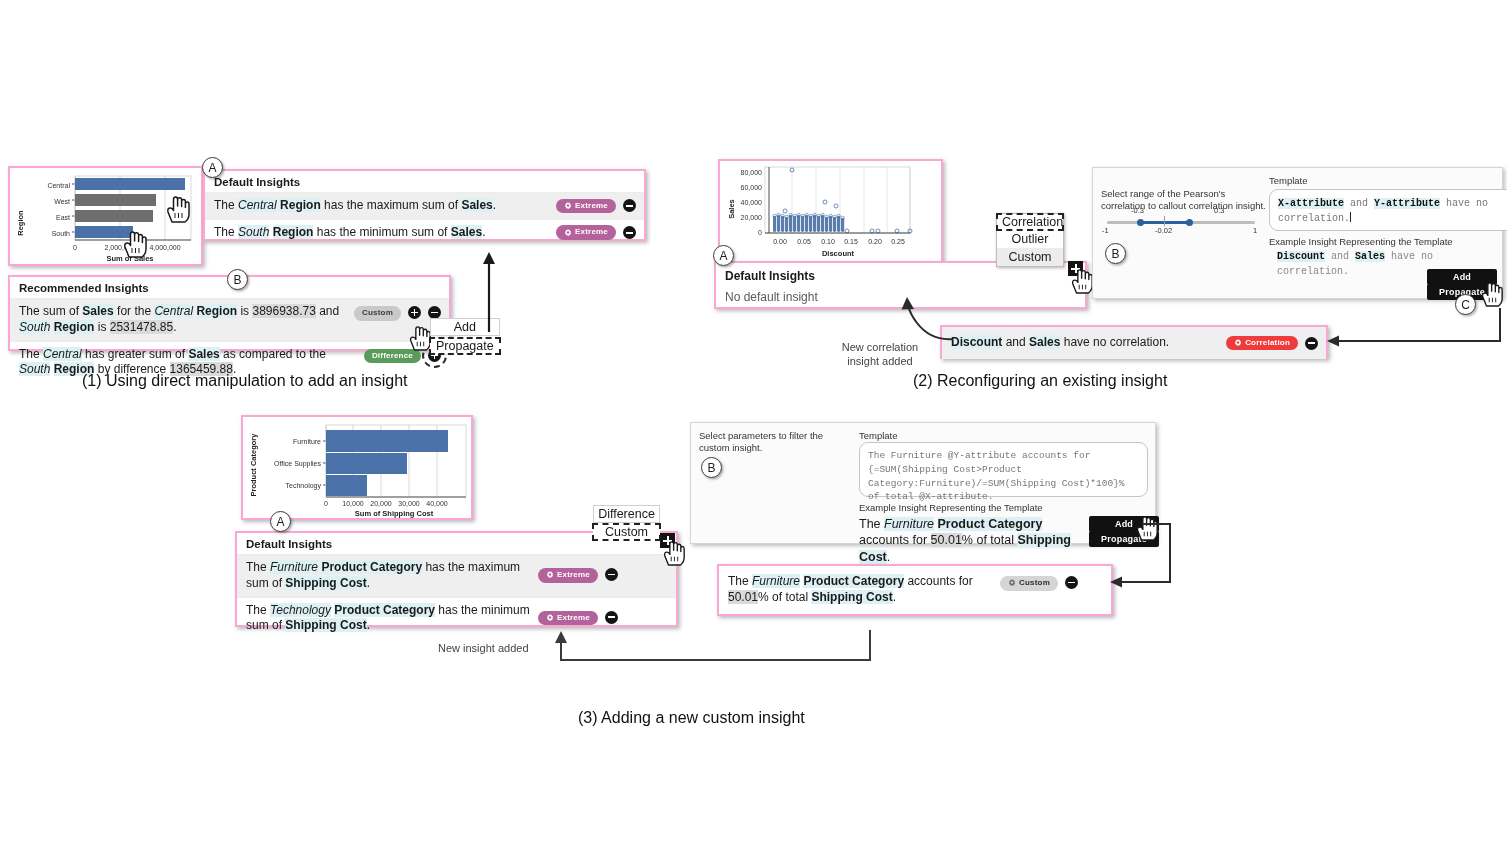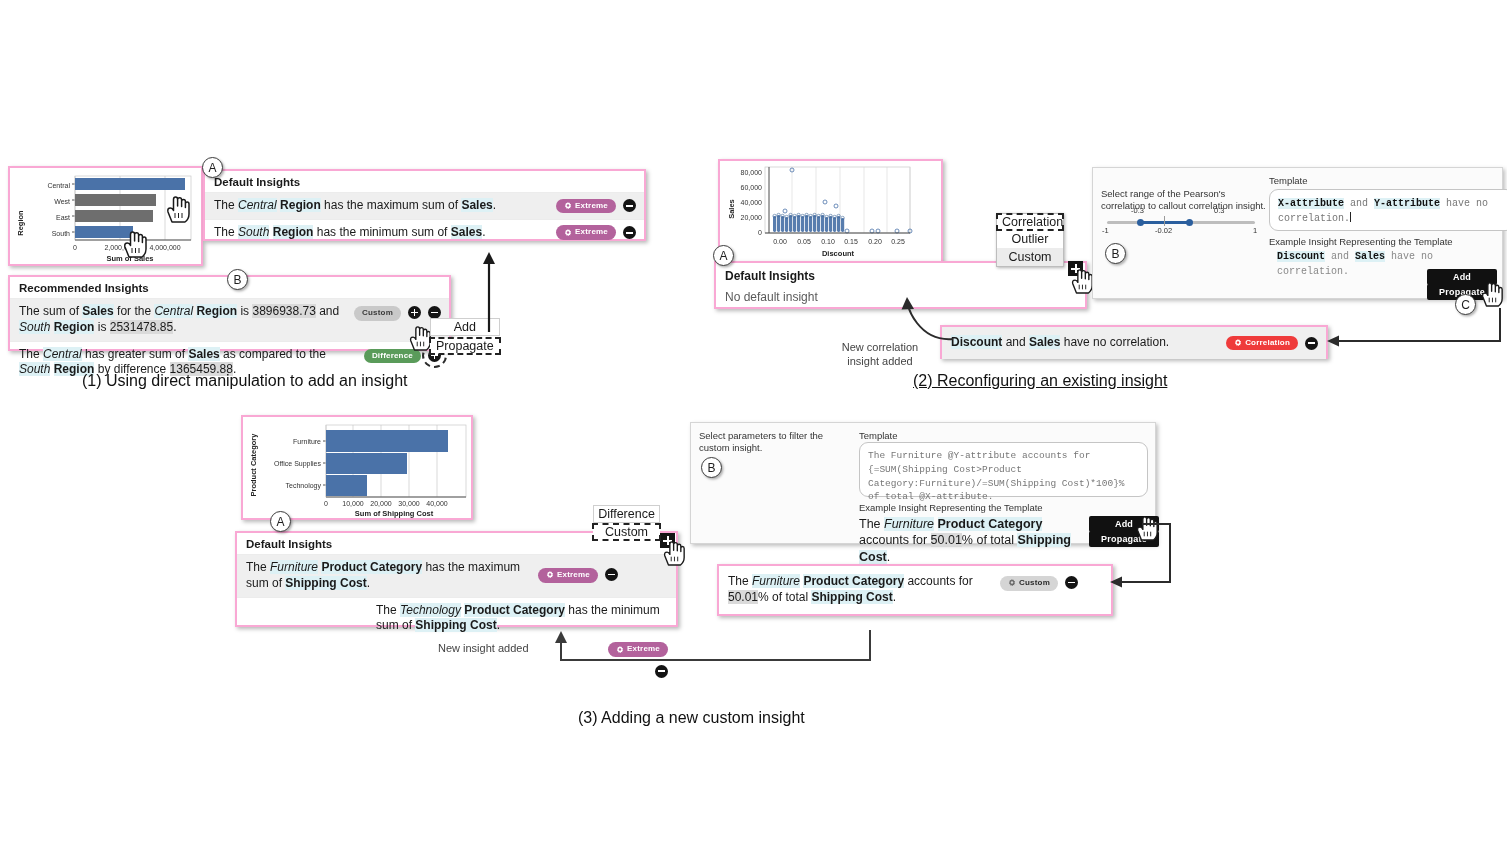--- a/index.html
+++ b/index.html
@@ -406,21 +406,21 @@
 
 <svg class="abs" style="left:895px; top:295px;" width="62" height="48" viewBox="0 0 62 48">
   <path d="M58 44 Q36 46 22 28 Q15 19 13 10" fill="none" stroke="#2b2b2b" stroke-width="2"></path>
   <path d="M12 2 L19 14 L6.5 14.5 Z" fill="#2b2b2b"></path>
 </svg>
 <div class="abs anno" style="left:820px; top:340px; width:120px;">
   <div>New correlation</div>
   <div>insight added</div>
 </div>
 
-<div class="abs caption" style="left:913px; top:372px;text-decoration:underline;">(2) Reconfiguring an existing insight</div>
+<div class="abs caption" style="left:913px; top:372px;">(2) Reconfiguring an existing insight</div>
 
 <div class="abs card" style="left:241px; top:415px; width:232px; height:105px;">
   <svg width="230" height="103" viewBox="0 0 230 103">
     <text x="13" y="48" transform="rotate(-90 13 48)" text-anchor="middle" class="axis-title">Product Category</text>
     <text x="78" y="27" text-anchor="end" class="tick-lbl">Furniture</text>
     <text x="78" y="49" text-anchor="end" class="tick-lbl">Office Supplies</text>
     <text x="78" y="71" text-anchor="end" class="tick-lbl">Technology</text>
     <line x1="80" y1="24" x2="83" y2="24" stroke="#555" stroke-width="1"></line>
     <line x1="80" y1="46" x2="83" y2="46" stroke="#555" stroke-width="1"></line>
     <line x1="80" y1="68" x2="83" y2="68" stroke="#555" stroke-width="1"></line>
@@ -455,21 +455,21 @@
       <span class="gear">
           <svg width="8" height="8" viewBox="0 0 16 16">
             <path fill="#fff" d="M8 0l1.2 2.1 2.3-.6.3 2.4 2.3.8-1.2 2.1 1.5 1.9-2.1 1.2.3 2.4-2.4-.2-1.2 2.1L7 12.4l-2.3.6L4.4 10.6 2.1 9.8l1.2-2.1L1.8 5.8l2.1-1.2L3.6 2.2l2.4.2z"></path>
             <circle cx="8" cy="7" r="2.4" fill="#b3629c"></circle>
           </svg>
         </span>
       <span>Extreme</span>
     </span>
     <span class="btn-circle minus" style="margin-top:8px;"></span>
   </div>
-  <div class="insight-row" style="align-items:flex-end;flex-direction:column;">
+  <div class="insight-row" style="align-items:flex-start;">
     <div class="insight-text" style="max-width:292px;">
       <span>The </span><span class="it hl">Technology</span> <span class="bd hl">Product Category</span><span> has the minimum sum of </span><span class="bd hl">Shipping Cost</span><span>.</span>
     </div>
     <span class="badge extreme" style="margin-top:8px;">
       <span class="gear">
           <svg width="8" height="8" viewBox="0 0 16 16">
             <path fill="#fff" d="M8 0l1.2 2.1 2.3-.6.3 2.4 2.3.8-1.2 2.1 1.5 1.9-2.1 1.2.3 2.4-2.4-.2-1.2 2.1L7 12.4l-2.3.6L4.4 10.6 2.1 9.8l1.2-2.1L1.8 5.8l2.1-1.2L3.6 2.2l2.4.2z"></path>
             <circle cx="8" cy="7" r="2.4" fill="#b3629c"></circle>
           </svg>
         </span>

